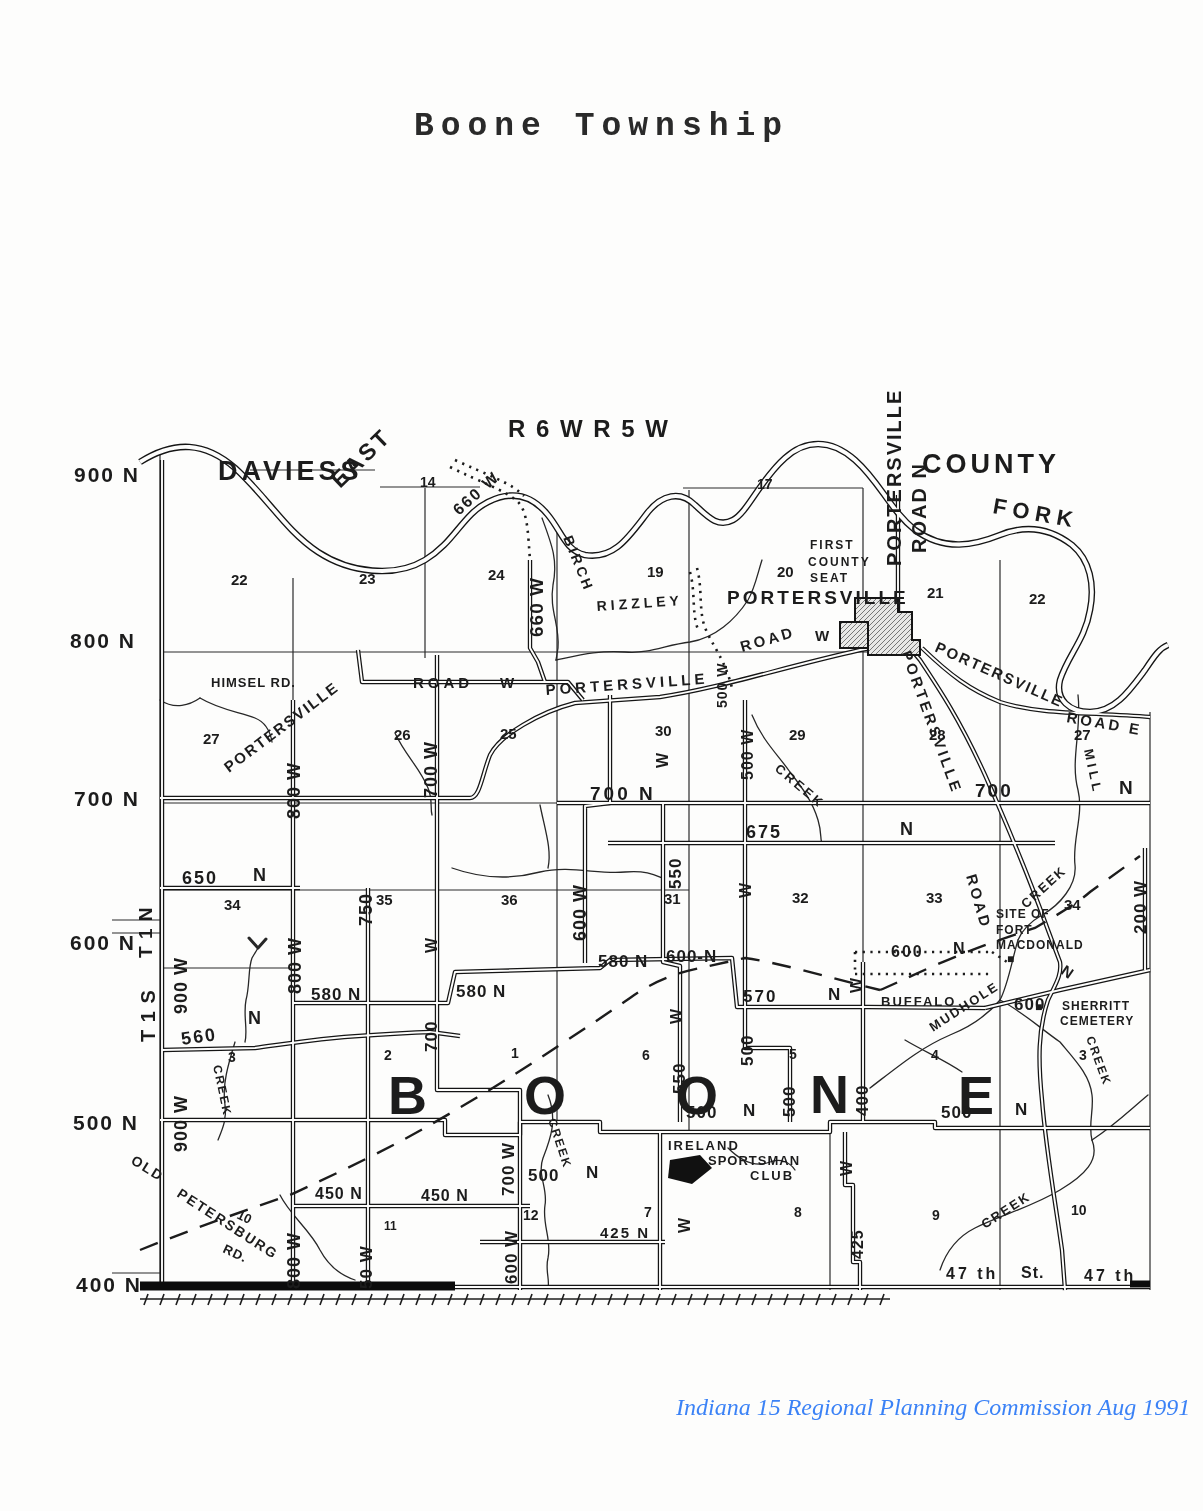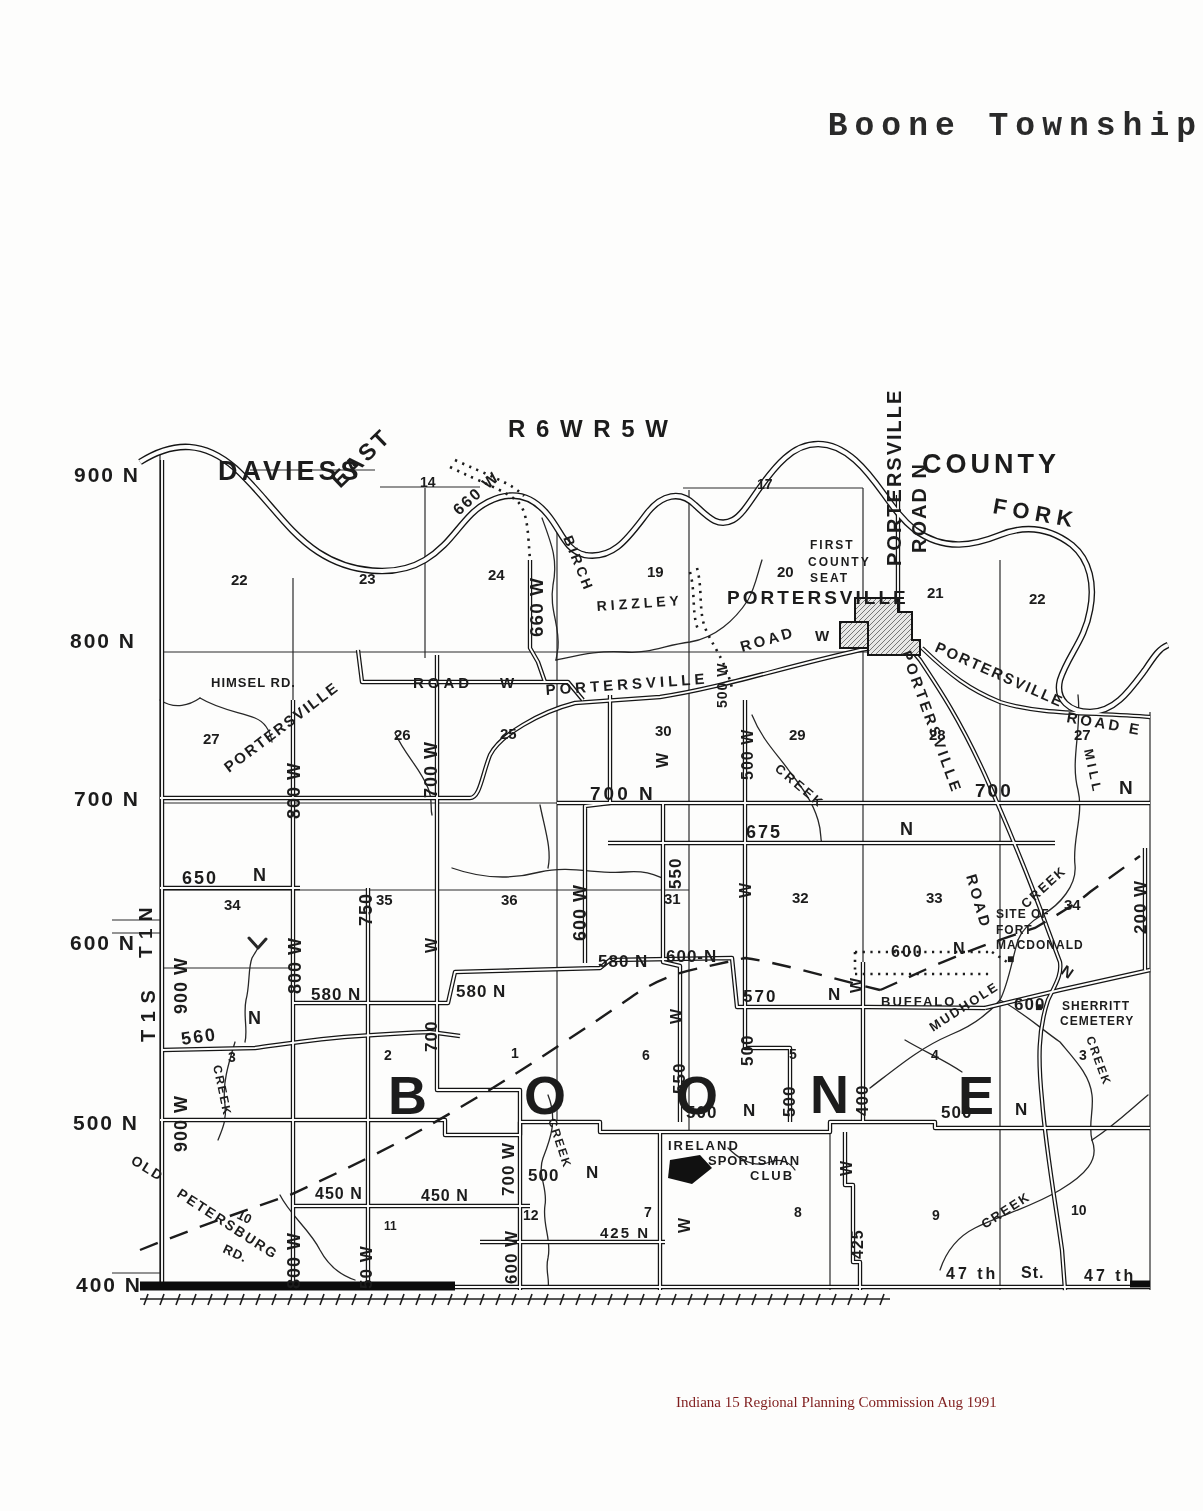--- a/index.html
+++ b/index.html
@@ -1,23 +1,23 @@
 <!DOCTYPE html>
 <html><head>
 <meta charset="utf-8">
 <style>
   html,body{margin:0;padding:0;background:#ffffff;}
   .page{position:relative;width:1203px;height:1511px;background:#fdfdfc;overflow:hidden;
         font-family:"Liberation Sans",sans-serif;}
-  .page-title{position:absolute;top:108px;left:0;width:100%;text-align:right;
+  .page-title{position:absolute;top:108px;left:0;width:100%;text-align:center;
       font-family:"Liberation Mono","DejaVu Sans Mono",monospace;font-weight:bold;
       font-size:33px;letter-spacing:7px;color:#2a2a2a;}
   .credit{position:absolute;left:676px;top:1394px;
-      font-family:"Liberation Serif","DejaVu Serif",serif;
-      font-size:15px;color:#7f1d1d;white-space:nowrap;}
+      font-family:"Liberation Serif","DejaVu Serif",serif;font-style:italic;
+      font-size:24px;color:#3b82f6;white-space:nowrap;}
   svg text{font-family:"Liberation Sans",sans-serif;font-weight:bold;fill:#1c1c1c;}
   .grid path,.grid line{stroke:#2b2b2b;stroke-width:1.2;fill:none;}
   .creeks path{stroke:#272727;stroke-width:1.3;fill:none;stroke-linecap:round;}
   #doubled .rd{stroke:#151515;stroke-width:4.4;fill:none;stroke-linejoin:round;}
   #doubled .rv{stroke:#151515;stroke-width:6.6;fill:none;stroke-linejoin:round;}
   .clone .rd{stroke:#fdfdfc;stroke-width:1.9;fill:none;stroke-linejoin:round;}
   .clone .rv{stroke:#fdfdfc;stroke-width:3.9;fill:none;stroke-linejoin:round;}
   .solid path{stroke:#0c0c0c;fill:none;}
   .dotted path{stroke:#1c1c1c;stroke-width:2.6;stroke-dasharray:2.2 5.5;fill:none;}
   .trail path{stroke:#1c1c1c;stroke-width:2.4;stroke-dasharray:19 13;fill:none;}

